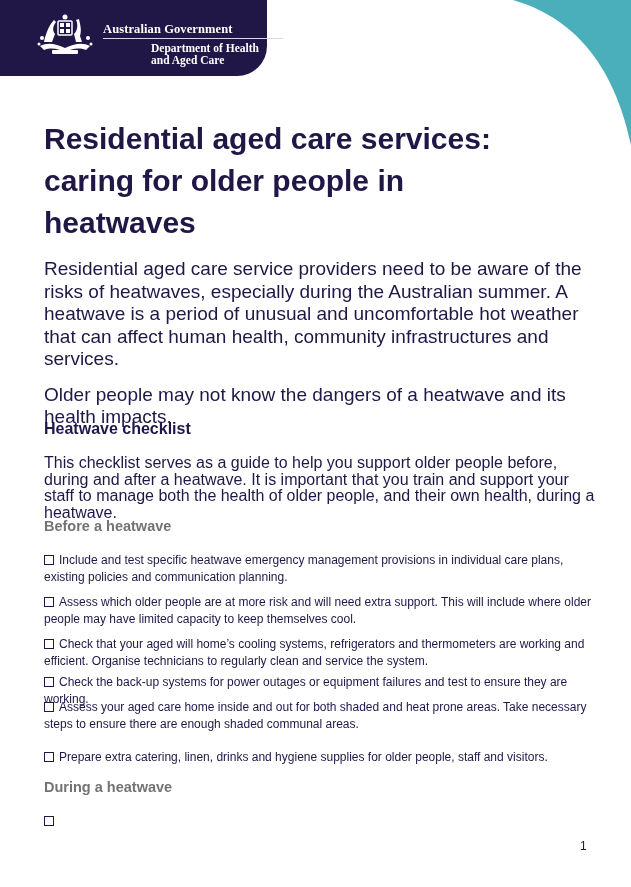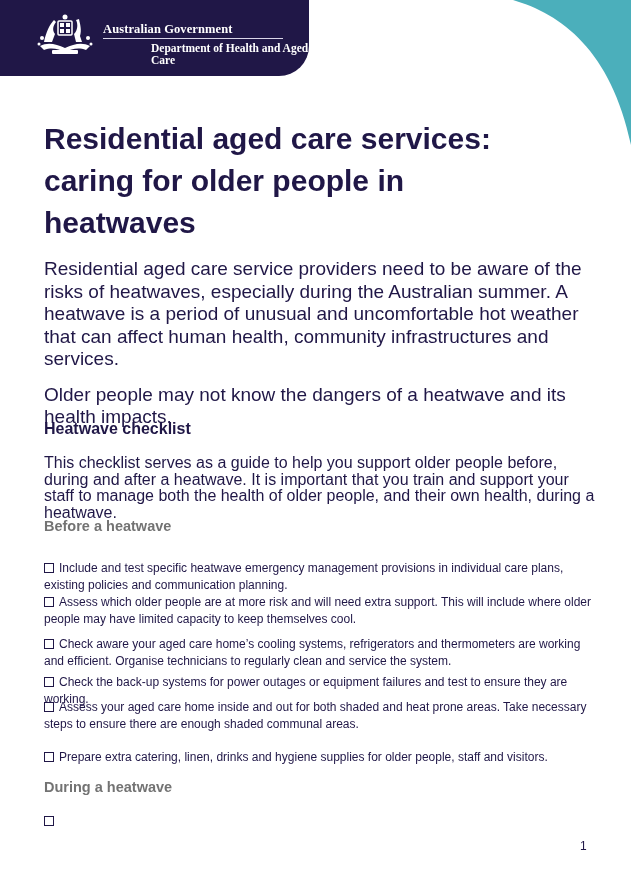--- a/index.html
+++ b/index.html
@@ -1,20 +1,20 @@
 <!DOCTYPE html>
 <html><head>
   <meta charset="utf-8">
   <style>
     * { margin: 0; padding: 0; box-sizing: border-box; }
     html, body { width: 631px; height: 887px; background: #ffffff; overflow: hidden; }
     body { position: relative; font-family: "Liberation Sans", sans-serif; color: #1a1a1a; }
 
     .header-banner {
-      position: absolute; left: 0; top: 0; width: 309px; height: 76px;
+      position: absolute; left: 0; top: 0; width: 267px; height: 76px;
       background: #201747; border-bottom-right-radius: 30px;
     }
     .crest {
       position: absolute; left: 34px; top: 12px; width: 62px; height: 46px;
     }
     .gov-name {
       position: absolute; left: 103px; top: 22px;
       font-family: "Liberation Serif", serif; font-weight: bold;
       font-size: 12.5px; color: #ffffff; letter-spacing: 0.1px;
     }
@@ -97,28 +97,28 @@
 <div class="intro">
   <p>Residential aged care service providers need to be aware of the risks of heatwaves, especially during the Australian summer. A heatwave is a period of unusual and uncomfortable hot weather that can affect human health, community infrastructures and services.</p>
   <p>Older people may not know the dangers of a heatwave and its health impacts.</p>
 </div>
 
 <h2 class="h2" style="top:420px;">Heatwave checklist</h2>
 <p class="para" style="top:455px;">This checklist serves as a guide to help you support older people before, during and after a heatwave. It is important that you train and support your staff to manage both the health of older people, and their own health, during a heatwave.</p>
 
 <h3 class="h3" style="top:518px;">Before a heatwave</h3>
 
-<div class="check-item" style="top:552px;margin-top:8px;">
+<div class="check-item" style="top:552px;">
   <span class="checkbox"></span><span>Include and test specific heatwave emergency management provisions in individual care plans, existing policies and communication planning.</span>
 </div>
 <div class="check-item" style="top:594px;">
   <span class="checkbox"></span><span>Assess which older people are at more risk and will need extra support. This will include where older people may have limited capacity to keep themselves cool.</span>
 </div>
 <div class="check-item" style="top:636px;">
-  <span class="checkbox"></span><span>Check aware your aged care home’s cooling systems, refrigerators and thermometers are working and efficient. Organise technicians to regularly clean and service the system.</span>
+  <span class="checkbox"></span><span>Check that your aged will home’s cooling systems, refrigerators and thermometers are working and efficient. Organise technicians to regularly clean and service the system.</span>
 </div>
 <div class="check-item" style="top:674px;">
   <span class="checkbox"></span><span>Check the back-up systems for power outages or equipment failures and test to ensure they are working.</span>
 </div>
 <div class="check-item" style="top:681px;margin-top:18px;">
   <span class="checkbox"></span><span>Assess your aged care home inside and out for both shaded and heat prone areas. Take necessary steps to ensure there are enough shaded communal areas.</span>
 </div>
 <div class="check-item" style="top:749px;">
   <span class="checkbox"></span><span>Prepare extra catering, linen, drinks and hygiene supplies for older people, staff and visitors.</span>
 </div>

